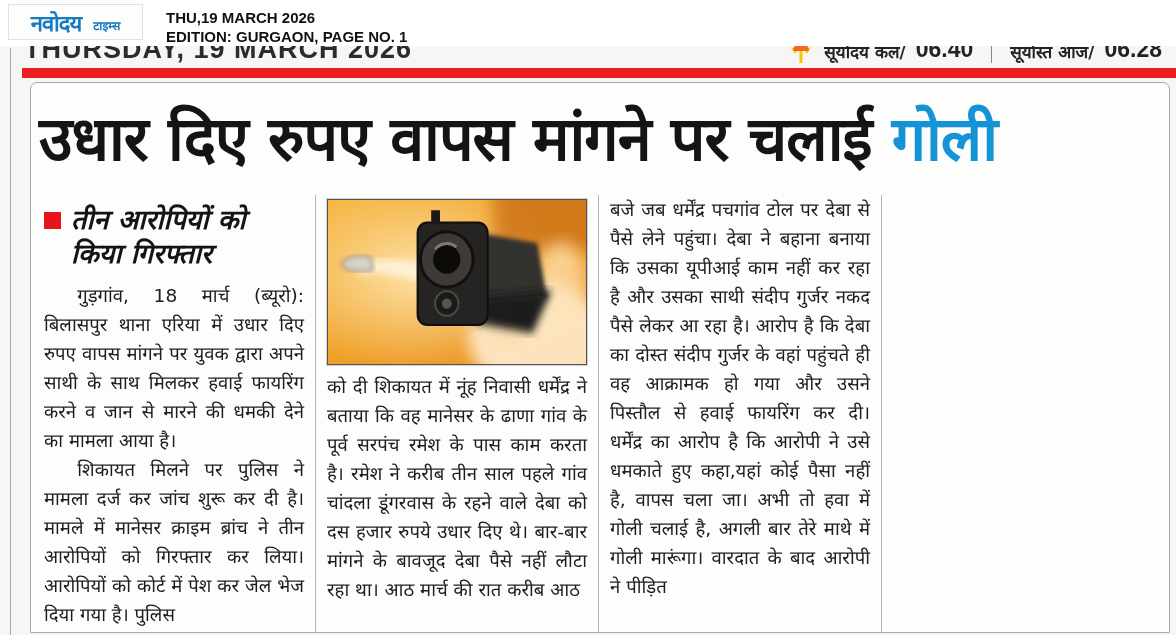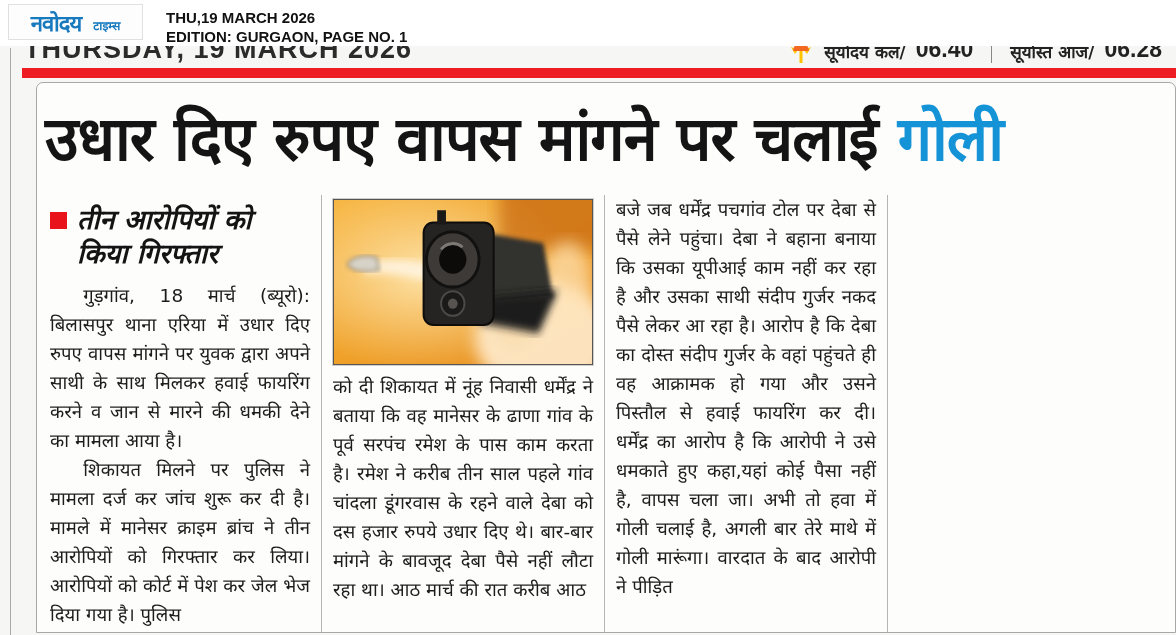--- a/index.html
+++ b/index.html
@@ -25,21 +25,21 @@
                font-weight:bold; font-size:27px; color:#2b2b2b; letter-spacing:1px; white-space:nowrap; }
   .sun-block { position:absolute; right:14px; top:-10px; display:flex; align-items:flex-end; gap:10px; white-space:nowrap; }
   .sun-label { font-weight:bold; font-size:17px; color:#222; }
   .sun-time  { font-weight:bold; font-size:23px; color:#222; font-family:"Liberation Sans", sans-serif; }
   .sun-divider { width:1px; height:26px; background:#888; margin:0 8px; }
   .sunrise-svg { margin-bottom:-2px; }
 
   .red-bar { position:absolute; left:22px; top:22px; width:1154px; height:10px; background:#ee1c23; }
 
   
-  .article-box { position:absolute; left:36px; top:36px; width:1140px; height:551px;
+  .article-box { position:absolute; left:30px; top:36px; width:1140px; height:551px;
                  background:#fdfdfc; border:1px solid #a8a8a8; border-radius:7px 7px 0 0; overflow:hidden; }
 
   .headline { padding:10px 10px 4px 8px; font-size:61px; font-weight:bold; color:#141414;
               white-space:nowrap; letter-spacing:-1px; line-height:92px; }
   .headline .blue { color:#1493d6; }
 
   .columns { display:flex; padding:6px 4px 0 2px; height:445px; }
   .col { width:25%; padding:0 11px; border-right:1px solid #b5b5b5; overflow:hidden; }
   .col:last-child { border-right:none; }
 

